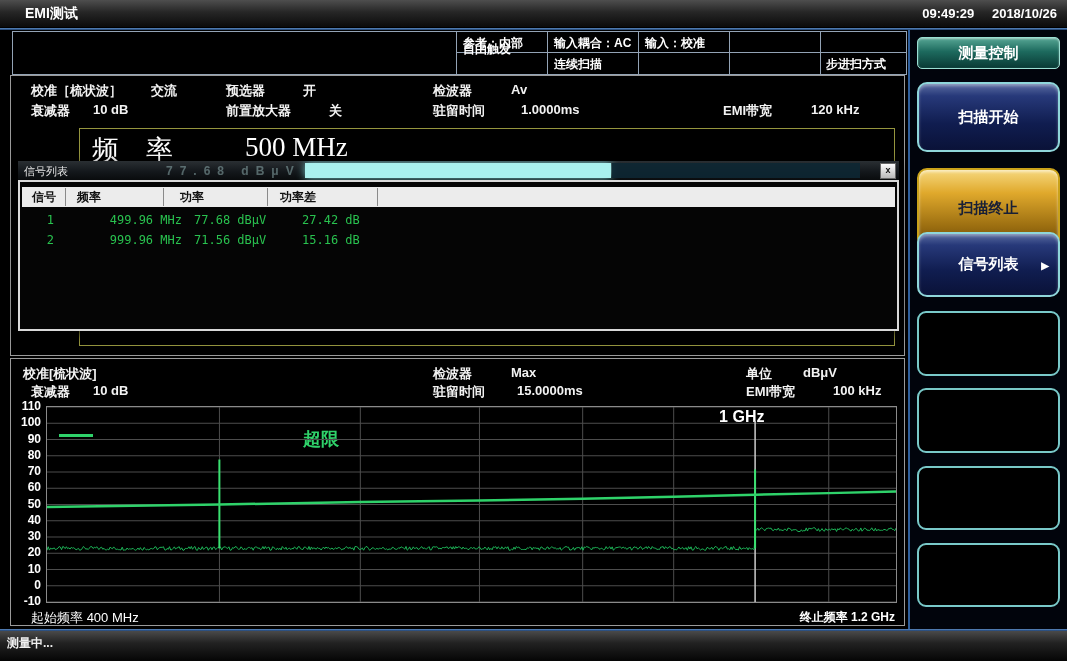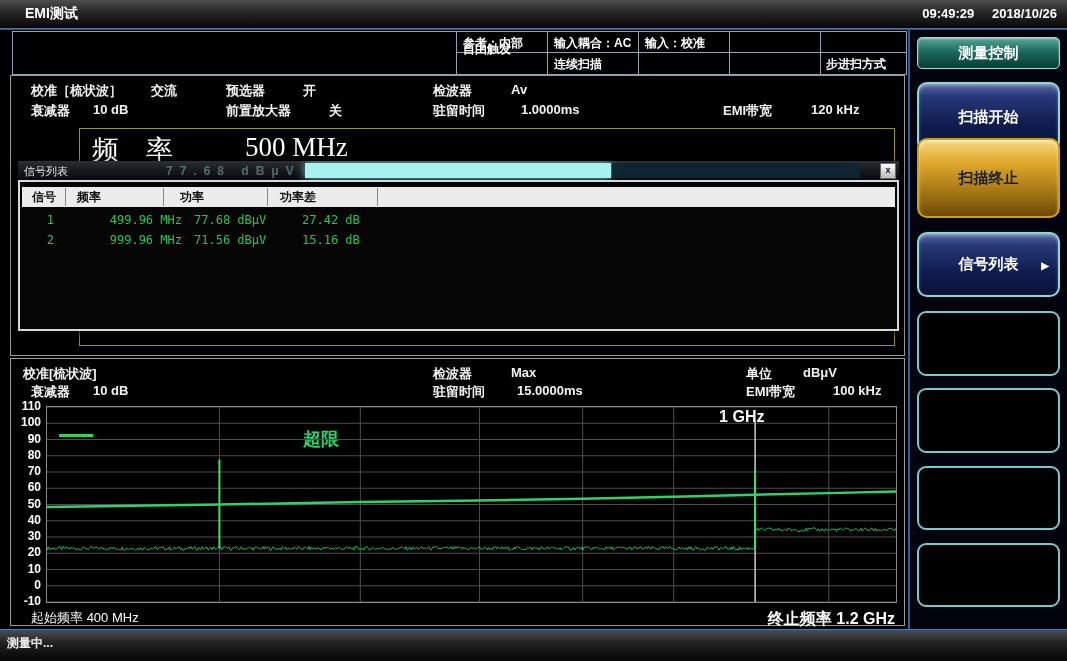--- a/index.html
+++ b/index.html
@@ -57,21 +57,21 @@
   
   .y-axis{left:0;top:47px;width:32px;height:195px;}
   .y-tick{position:absolute;right:2px;color:#fff;font-size:12px;font-weight:bold;width:30px;text-align:right;}
   .plot{left:35px;top:47px;width:849px;height:195px;border:1px solid #8a8a8a;background:#000;}
   .plot svg{position:absolute;left:0;top:0;}
   .legend-line{position:absolute;left:12px;top:27px;width:34px;height:3px;}
   .legend-label{position:absolute;left:54px;top:20px;font-size:13px;font-weight:bold;white-space:nowrap;}
   .legend-over{position:absolute;left:256px;top:20px;font-size:18px;font-weight:bold;}
   .marker-label{position:absolute;top:1px;color:#fff;font-size:16px;font-weight:bold;white-space:nowrap;}
   .x-start{position:absolute;left:20px;top:250px;color:#fff;font-size:13px;font-weight:normal;}
-  .x-stop{position:absolute;left:640px;top:250px;width:244px;text-align:right;color:#fff;font-size:16px;font-weight:bold;}
+  .x-stop{position:absolute;left:640px;top:250px;width:244px;text-align:right;color:#fff;font-size:12px;font-weight:bold;}
   
   .sidebar{left:908px;top:30px;width:159px;height:599px;background:#01040c;border-left:2px solid #2f5f9c;}
   .sbtn{position:absolute;left:7px;width:143px;display:flex;align-items:center;justify-content:center;
     color:#fff;font-size:15px;font-weight:bold;box-sizing:border-box;}
   .btn-header{height:32px;border:1px solid #9adfd2;border-radius:5px;
     background:linear-gradient(180deg,#56a694 0%,#1d6a5e 45%,#093a35 100%);
     box-shadow:inset 0 1px 2px rgba(255,255,255,.5);}
   .btn-navy{border:2px solid #8fd6da;border-radius:10px;
     background:linear-gradient(180deg,#5a6ca0 0%,#27397a 18%,#101d50 60%,#0a1238 100%);
     box-shadow:inset 0 2px 3px rgba(255,255,255,.35);}
@@ -236,21 +236,21 @@
   </div>
   <div class="x-stop">
     <span>终止频率</span>
     <span>1.2 GHz</span>
   </div>
 </div>
 
 <div class="abs sidebar">
   <div class="sbtn btn-header" style="top:7px">测量控制</div>
   <div class="sbtn btn-navy" style="top:52px;height:70px">扫描开始</div>
-  <div class="sbtn btn-gold" style="top:108px;height:80px">扫描终止</div>
+  <div class="sbtn btn-gold" style="top:138px;height:80px">扫描终止</div>
   <div class="sbtn btn-navy" style="top:202px;height:65px">
     <span>信号列表</span>
     <span class="btn-arrow">▶</span>
   </div>
   <div class="sbtn btn-empty" style="top:281px;height:65px"></div>
   <div class="sbtn btn-empty" style="top:358px;height:65px"></div>
   <div class="sbtn btn-empty" style="top:436px;height:64px"></div>
   <div class="sbtn btn-empty" style="top:513px;height:64px"></div>
 </div>
 

